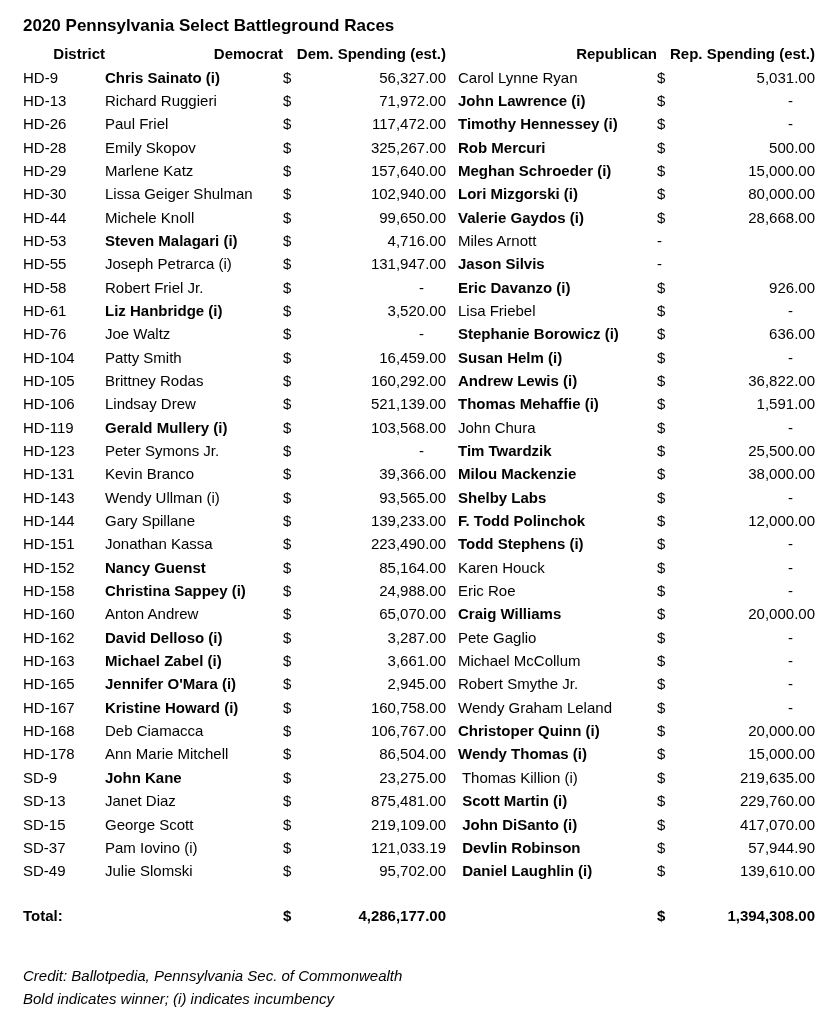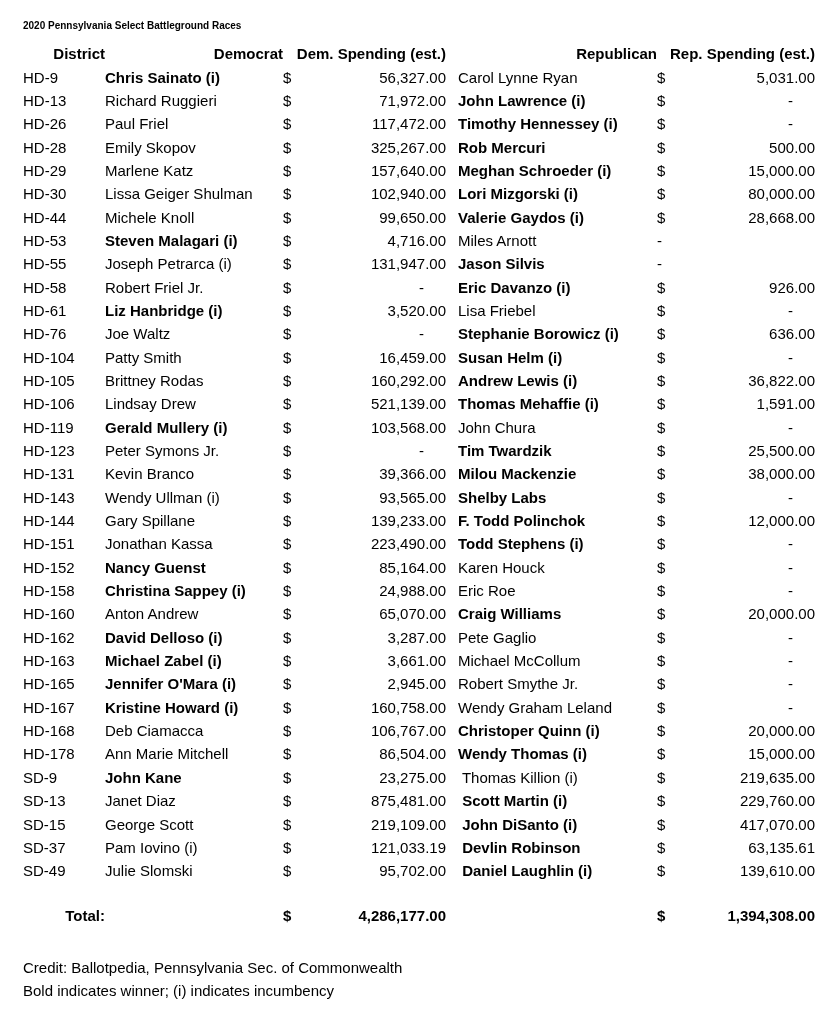--- a/index.html
+++ b/index.html
@@ -14,21 +14,21 @@
     font-family: "Liberation Sans", sans-serif;
     font-size: 15px;
     overflow: hidden;
   }
   .sheet {
     padding: 15px 16px 0 23px;
   }
   .b { font-weight: bold; }
   .title {
     font-weight: bold;
-    font-size: 10px;
+    font-size: 17px;
     height: 21px;
     line-height: 21px;
     white-space: pre;
   }
   .row {
     display: flex;
     height: 23.35px;
     align-items: center;
   }
   .header-row {
@@ -44,24 +44,24 @@
   .c5 { width: 158px; flex: 0 0 auto; }
   .spend {
     display: flex;
     justify-content: space-between;
     align-items: baseline;
   }
   .amount.dash { padding-right: 22px; }
   .total-row {
     margin-top: 21px;
     font-weight: bold;
-    text-align: right;
   }
   .footer {
-    margin-top: 29px;
+    margin-top: 37px;
+    font-style: italic;
   }
   .footer .line {
     height: 23px;
     line-height: 23px;
     white-space: pre;
   }
 </style>
 </head>
 <body>
 
@@ -510,21 +510,21 @@
       <div class="row">
         <div class="c1 cell">SD-37</div>
         <div class="c2 cell">Pam Iovino (i)</div>
         <div class="c3 spend">
           <span class="dollar">$</span>
           <span class="amount">121,033.19</span>
         </div>
         <div class="c4 cell b"> Devlin Robinson</div>
         <div class="c5 spend">
           <span class="dollar">$</span>
-          <span class="amount">63,135.61</span>
+          <span class="amount">57,944.90</span>
         </div>
       </div>
       <div class="row">
         <div class="c1 cell">SD-49</div>
         <div class="c2 cell">Julie Slomski</div>
         <div class="c3 spend">
           <span class="dollar">$</span>
           <span class="amount">95,702.00</span>
         </div>
         <div class="c4 cell b"> Daniel Laughlin (i)</div>

